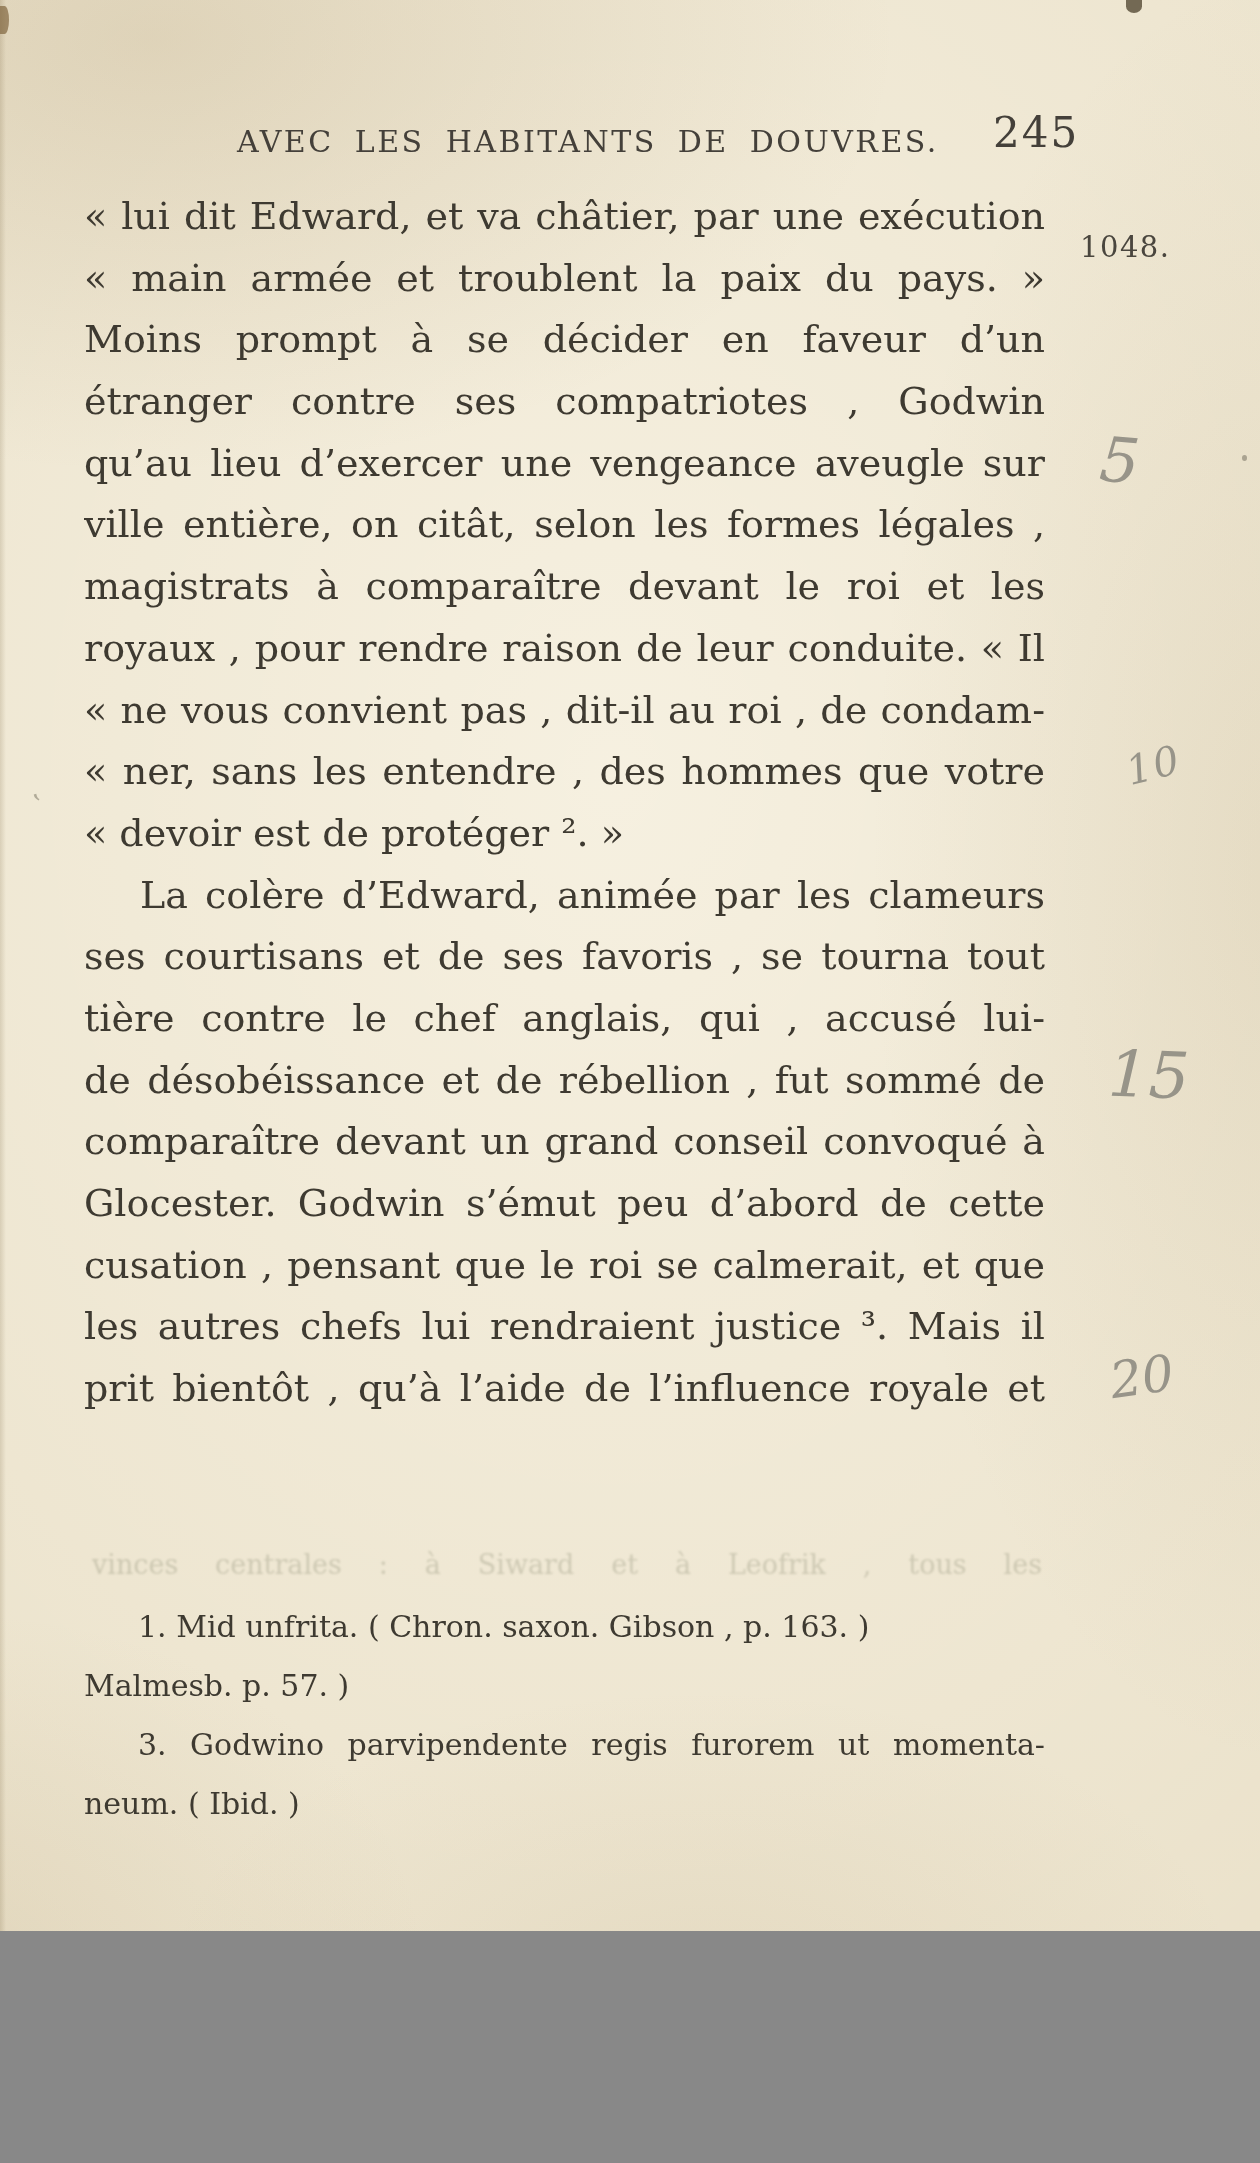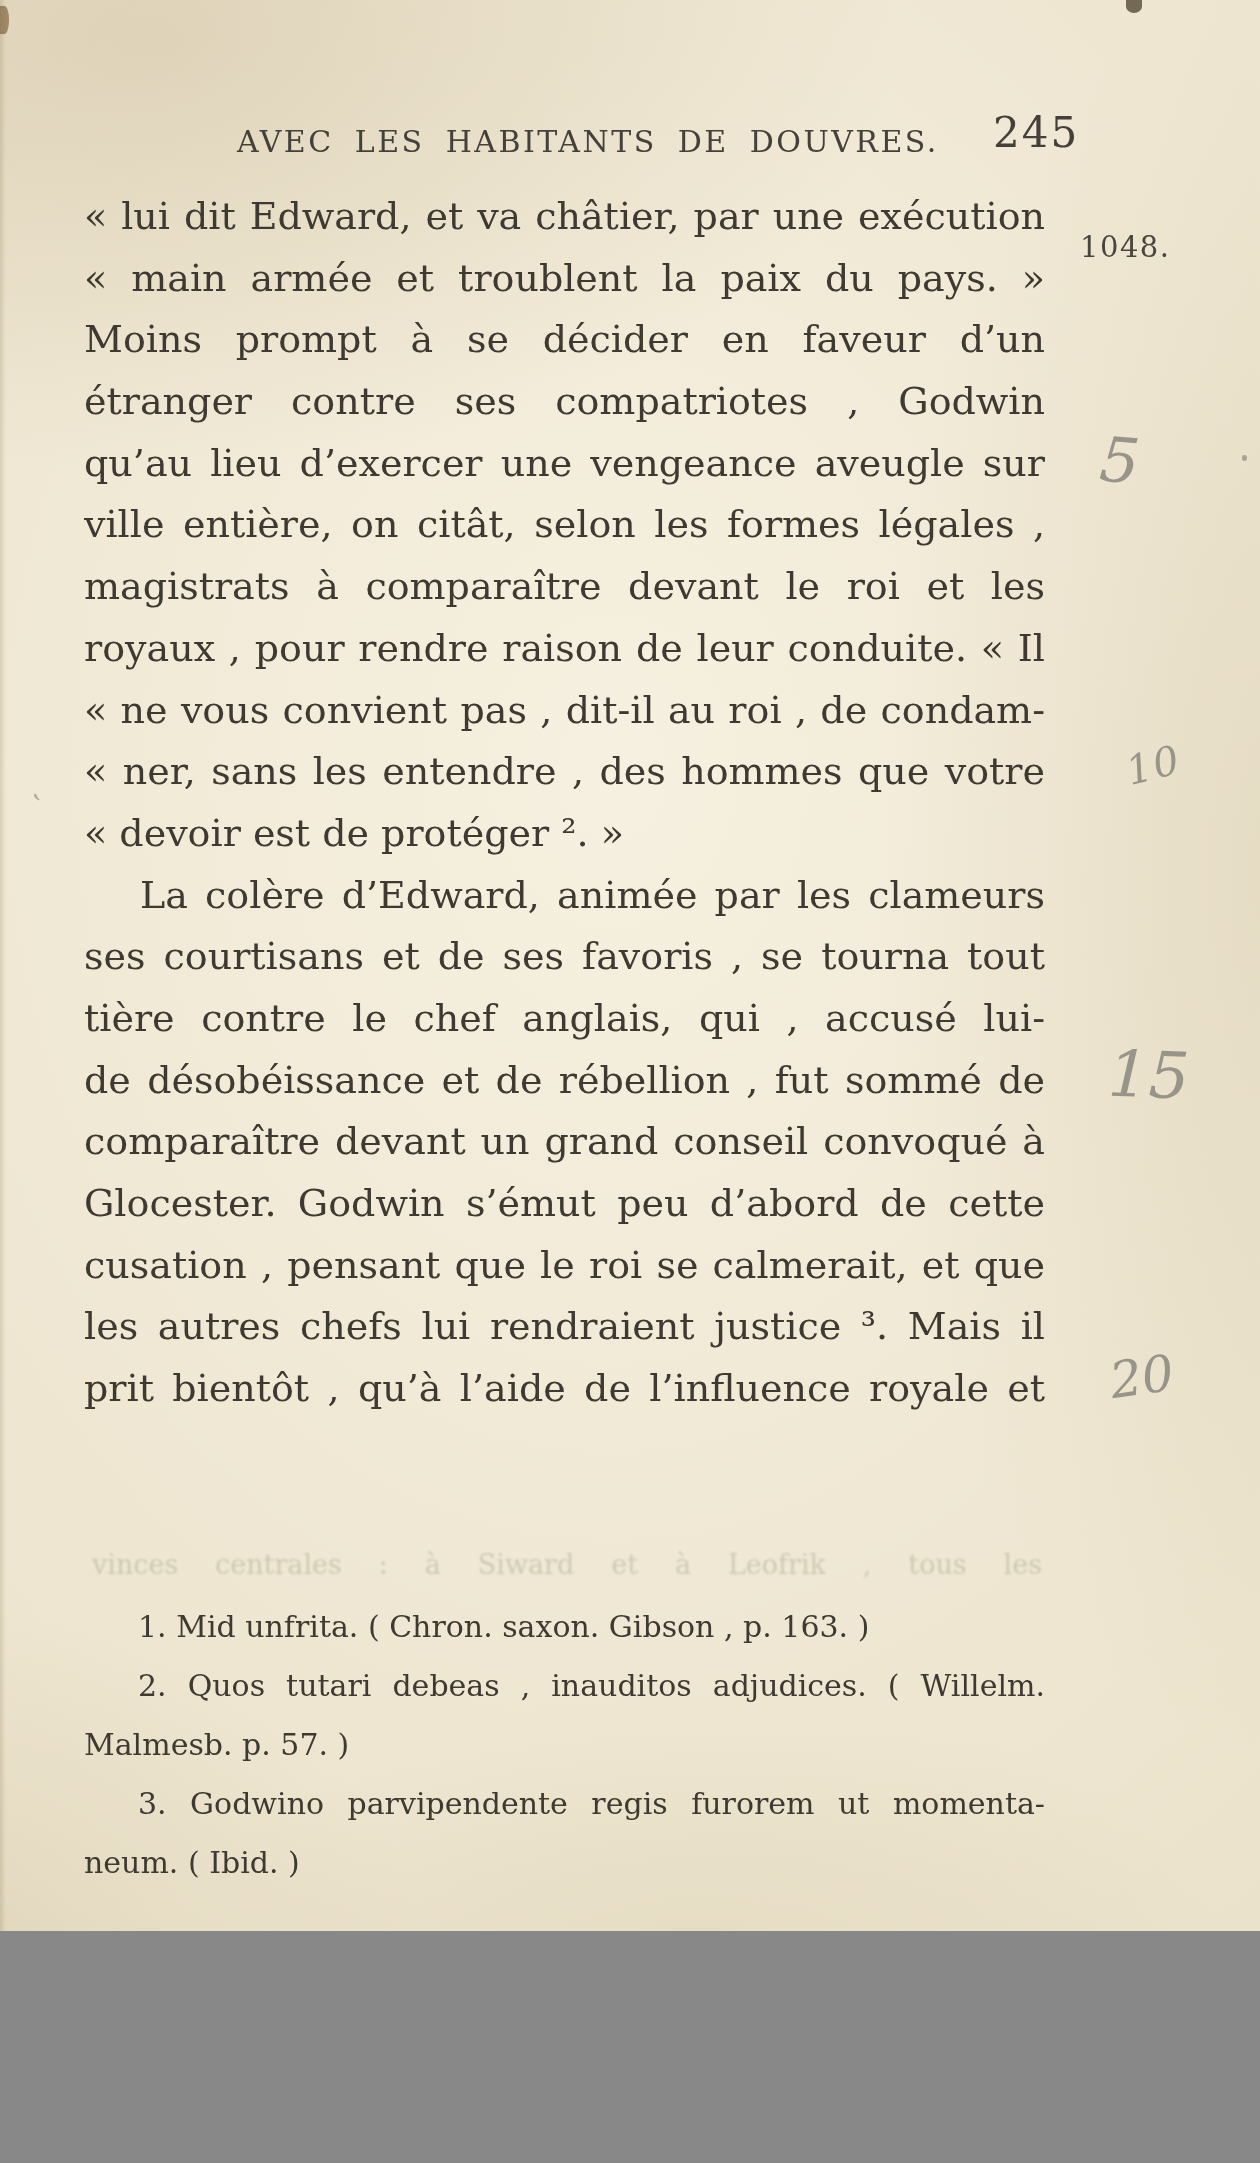--- a/index.html
+++ b/index.html
@@ -129,21 +129,20 @@
     <div class="line">Glocester. Godwin s’émut peu d’abord de cette ac-</div>
     <div class="line">cusation , pensant que le roi se calmerait, et que</div>
     <div class="line">les autres chefs lui rendraient justice ³. Mais il ap-</div>
     <div class="line">prit bientôt , qu’à l’aide de l’influence royale et des</div>
   </div>
 
   <div class="ghost-line">vinces centrales : à Siward et à Leofrik , tous les</div>
 
   <div class="footnotes">
     <div class="fn-line fn-indent">1. Mid unfrita. ( Chron. saxon. Gibson , p. 163. )</div>
-    <div class="fn-line fn-indent full">2. Quos tutari debeas , inauditos adjudices. ( Willelm.</div>
     <div class="fn-line">Malmesb. p. 57. )</div>
     <div class="fn-line fn-indent full">3. Godwino parvipendente regis furorem ut momenta-</div>
     <div class="fn-line">neum. ( Ibid. )</div>
   </div>
 
   <div class="pencil pencil-5">5</div>
   <div class="pencil pencil-10">10</div>
   <div class="pencil pencil-15">15</div>
   <div class="pencil pencil-20">20</div>
 

